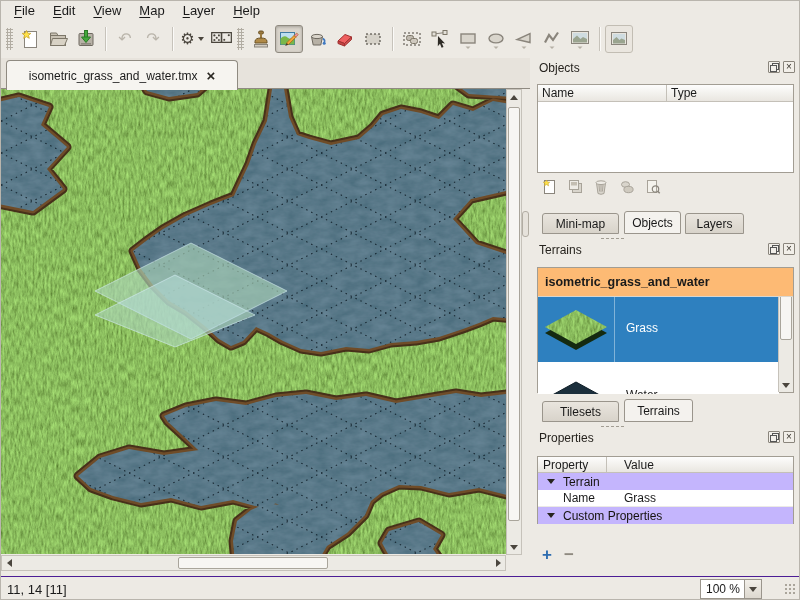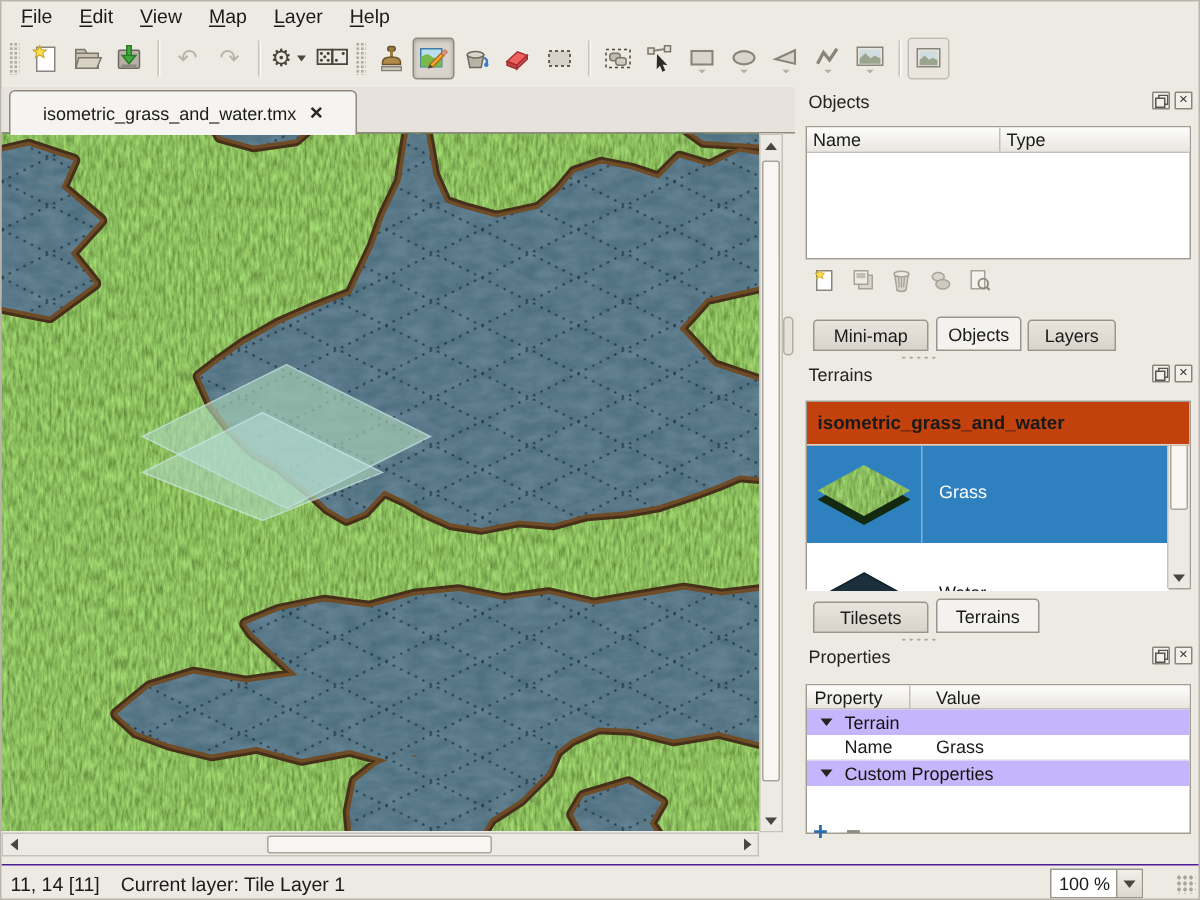--- a/index.html
+++ b/index.html
@@ -77,21 +77,21 @@
   .tabrow { position:absolute; left:6px; width:270px; height:23px; }
   .dtab { position:absolute; top:2px; height:21px; border:1px solid #9a958c;
     border-radius:3px 3px 0 0; background:linear-gradient(#e9e5de,#d8d3ca);
     display:flex; align-items:center; justify-content:center; font-size:12px; }
   .dtab.active { top:0; height:23px; background:#f4f2ee; }
   .dots { position:absolute; width:26px; height:3px;
     background-image:radial-gradient(#a29d93 1px, transparent 1.1px); background-size:5px 3px; }
   
   #terrlist { position:relative; height:126px; overflow:hidden; }
   #terrhead { height:29px; line-height:29px; padding-left:7px; font-weight:bold; font-size:12.5px;
-    border-bottom:1px solid #d9d6cf; background:#c2410c; position:relative; z-index:1; }
+    border-bottom:1px solid #d9d6cf; background:#fdba74; position:relative; z-index:1; }
   .trow { position:absolute; left:0; width:241px; height:65px; }
   .trow .tdivider { position:absolute; left:76px; top:0; bottom:0; width:1px; background:rgba(255,255,255,.4); }
   .trow.selected { color:#fff; }
   .tlabel { position:absolute; left:88px; top:24px; font-size:12px; }
   #terrscroll { position:absolute; right:0; top:0; width:15px; height:124px;
     background:#eceae4; border-left:1px solid #c6c2ba; }
   
   .prow { display:flex; height:17px; font-size:12px; align-items:center; }
   .phead { background:linear-gradient(#fdfdfc,#e9e6e0); border-bottom:1px solid #c4c0b8; height:16px; }
   .pc1 { width:69px; padding-left:5px; }
@@ -439,21 +439,21 @@
     <div class="ptitle" style="top:375px;">Properties</div>
     <div class="pbtns" style="top:375px;">
       <div class="pbtn">
         <svg width="9" height="9">
             <rect x="2.5" y="0.5" width="6" height="6" fill="none" stroke="#555"></rect>
             <rect x="0.5" y="2.5" width="6" height="6" fill="#f2efe9" stroke="#555"></rect>
           </svg>
       </div>
       <div class="pbtn">×</div>
     </div>
-    <div class="panelbox" style="top:400px; height:100px;">
+    <div class="panelbox" style="top:400px; height:68px;">
       <div class="prow phead">
         <div class="pc1">Property</div>
         <div class="pc2">Value</div>
       </div>
       <div class="prow pgroup">
         <span class="tri"></span>
         <span>Terrain</span>
       </div>
       <div class="prow pitem">
         <div class="pc1">Name</div>
@@ -466,21 +466,20 @@
     </div>
     <div class="propbtns" style="top:490px;">
       <span class="plus">+</span>
       <span class="minus">−</span>
     </div>
   </div>
 
   <div id="statusbar">
     <span>11, 14 [11]</span>
     <span id="statusgap"></span>
-    <span>Current layer: Tile Layer 1</span>
     <span id="statusspacer"></span>
     <div id="zoombox">
       <span id="zoomtext">100 %</span>
       <div id="zoombtn">
           <div class="arr-down"></div>
         </div>
     </div>
     <div id="grip"></div>
   </div>
 

